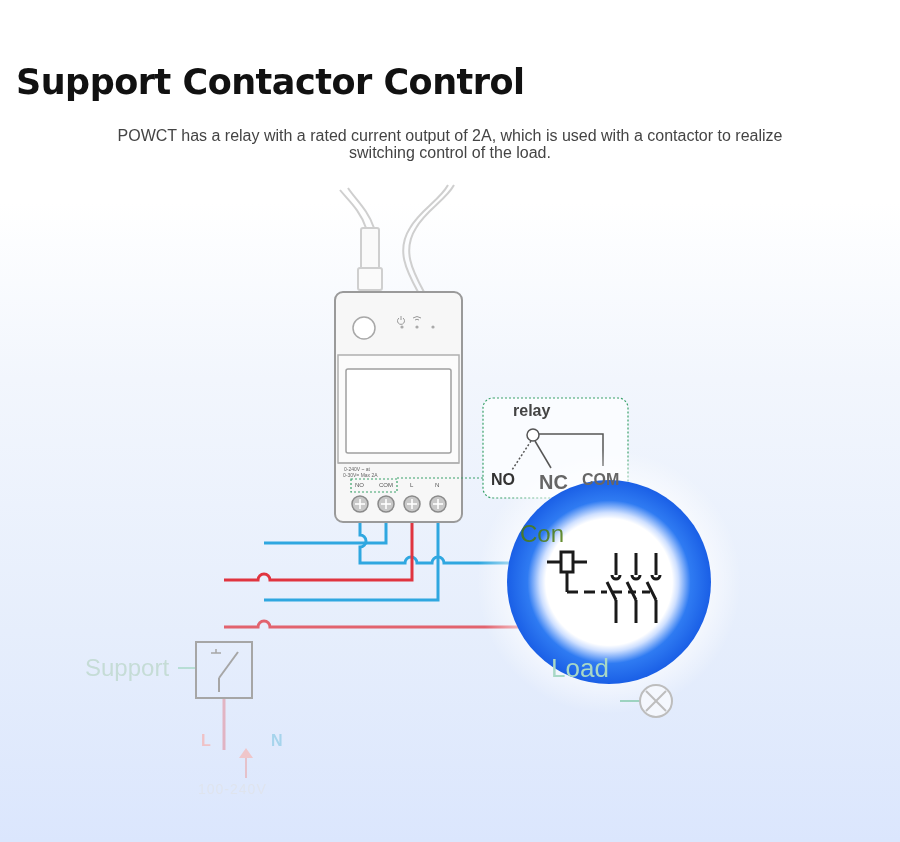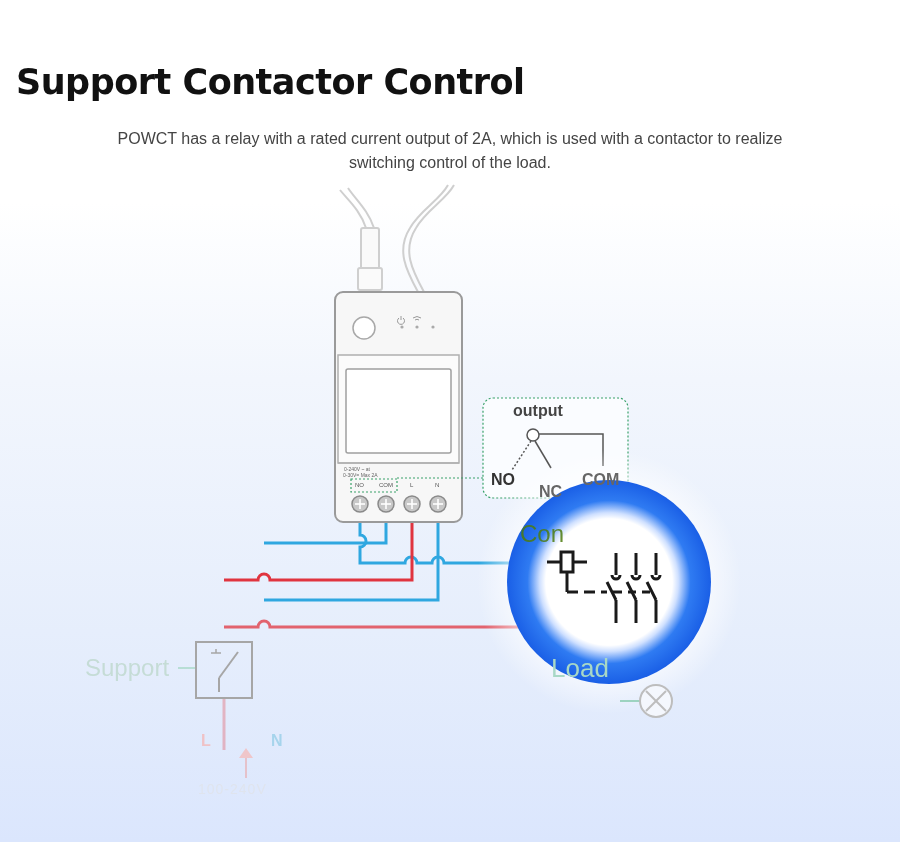--- a/index.html
+++ b/index.html
@@ -8,21 +8,21 @@
       font-family: "Liberation Sans", sans-serif;
       background: linear-gradient(180deg, #ffffff 0%, #ffffff 24%, #f2f6fd 45%, #e6eefc 75%, #dbe6fd 100%);
     }
     .title {
       position: absolute; left: 16px; right: 0; top: 62px; 
       font-family: "DejaVu Sans", sans-serif; font-weight: bold; font-size: 35px;
       color: #111; letter-spacing: -0.5px;
     }
     .subtitle {
       position: absolute; left: 110px; right: 110px; top: 127px; text-align: center;
-      font-family: "Liberation Sans", sans-serif; font-size: 16px; line-height: 24px; color: #444;
+      font-family: "Liberation Sans", sans-serif; font-size: 16px; line-height: 17px; color: #444;
     }
     svg.diagram { position: absolute; left: 0; top: 0; }
     .lbl { position: absolute; }
   </style>
 </head>
 <body>
 
 <div class="title">Support Contactor Control</div>
 <div class="subtitle">POWCT has a relay with a rated current output of 2A, which is used with a contactor to realize switching control of the load.</div>
 
@@ -171,23 +171,23 @@
   </g>
 </svg>
 
 <div class="lbl" style="left:344px;top:466px;font-size:5px;color:#666;">0-240V ~ at</div>
 <div class="lbl" style="left:343px;top:472px;font-size:5px;color:#666;">0-30V= Max 2A</div>
 <div class="lbl" style="left:355px;top:482px;font-size:6px;color:#555;">NO</div>
 <div class="lbl" style="left:379px;top:482px;font-size:6px;color:#555;">COM</div>
 <div class="lbl" style="left:410px;top:482px;font-size:6px;color:#555;">L</div>
 <div class="lbl" style="left:435px;top:482px;font-size:6px;color:#555;">N</div>
 
-<div class="lbl" style="left:513px;top:402px;font-size:16px;font-weight:bold;color:#444;">output</div>
+<div class="lbl" style="left:513px;top:402px;font-size:16px;font-weight:bold;color:#444;">relay</div>
 <div class="lbl" style="left:491px;top:471px;font-size:16px;font-weight:bold;color:#333;">NO</div>
-<div class="lbl" style="left:539px;top:471px;font-size:16px;font-weight:bold;color:#666;margin-top:12px;">NC</div>
+<div class="lbl" style="left:539px;top:471px;font-size:20px;font-weight:bold;color:#666;">NC</div>
 <div class="lbl" style="left:582px;top:471px;font-size:16px;font-weight:bold;color:#666;">COM</div>
 
 <div class="lbl" style="left:520px;top:520px;font-size:24px;color:#4d7c0f;opacity:0.85;clip-path:inset(0 0 0 0);">Con</div>
 
 <div class="lbl" style="left:85px;top:654px;font-size:24px;color:#c5dcd6;">Support</div>
 <div class="lbl" style="left:551px;top:653px;font-size:26px;color:#a8d8c6;">Load</div>
 
 <div class="lbl" style="left:201px;top:732px;font-size:16px;font-weight:bold;color:#efc2c6;">L</div>
 <div class="lbl" style="left:271px;top:732px;font-size:16px;font-weight:bold;color:#a6d4ec;">N</div>
 <div class="lbl" style="left:198px;top:781px;font-size:14px;color:#dfe4ee;letter-spacing:1px;">100-240V</div>

